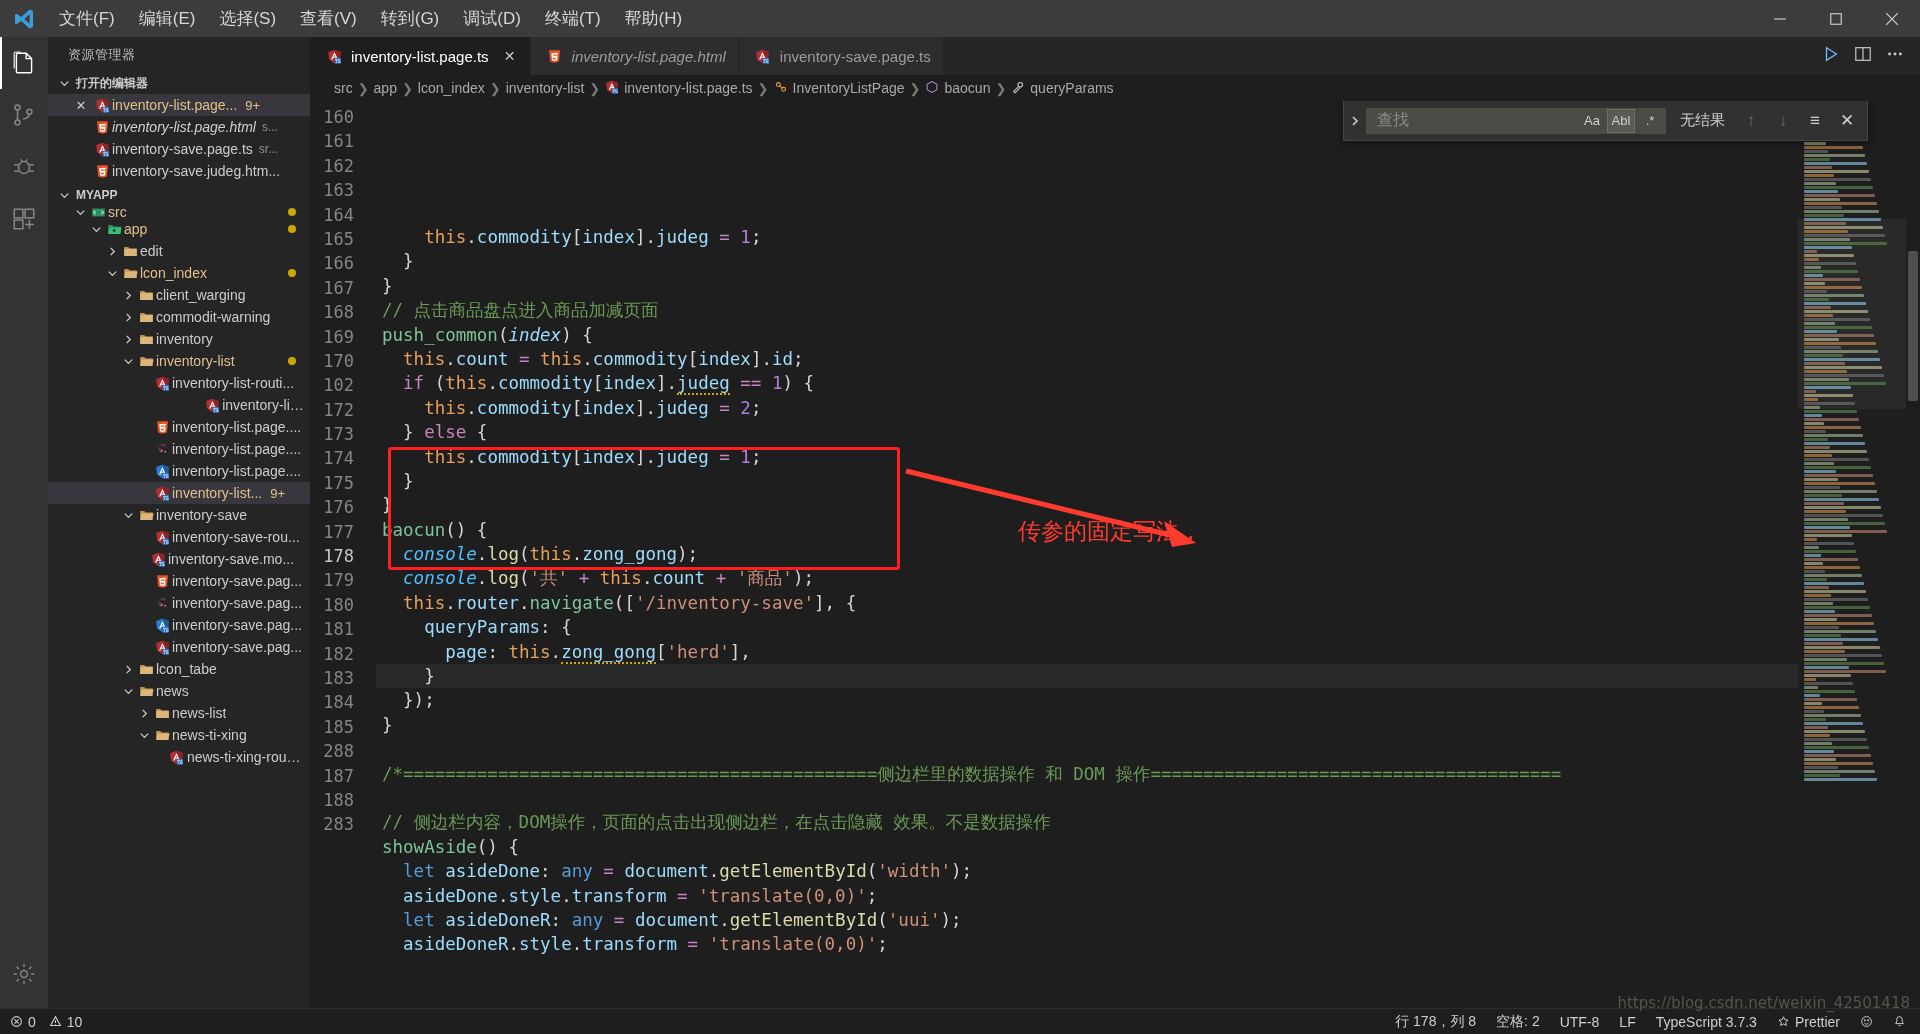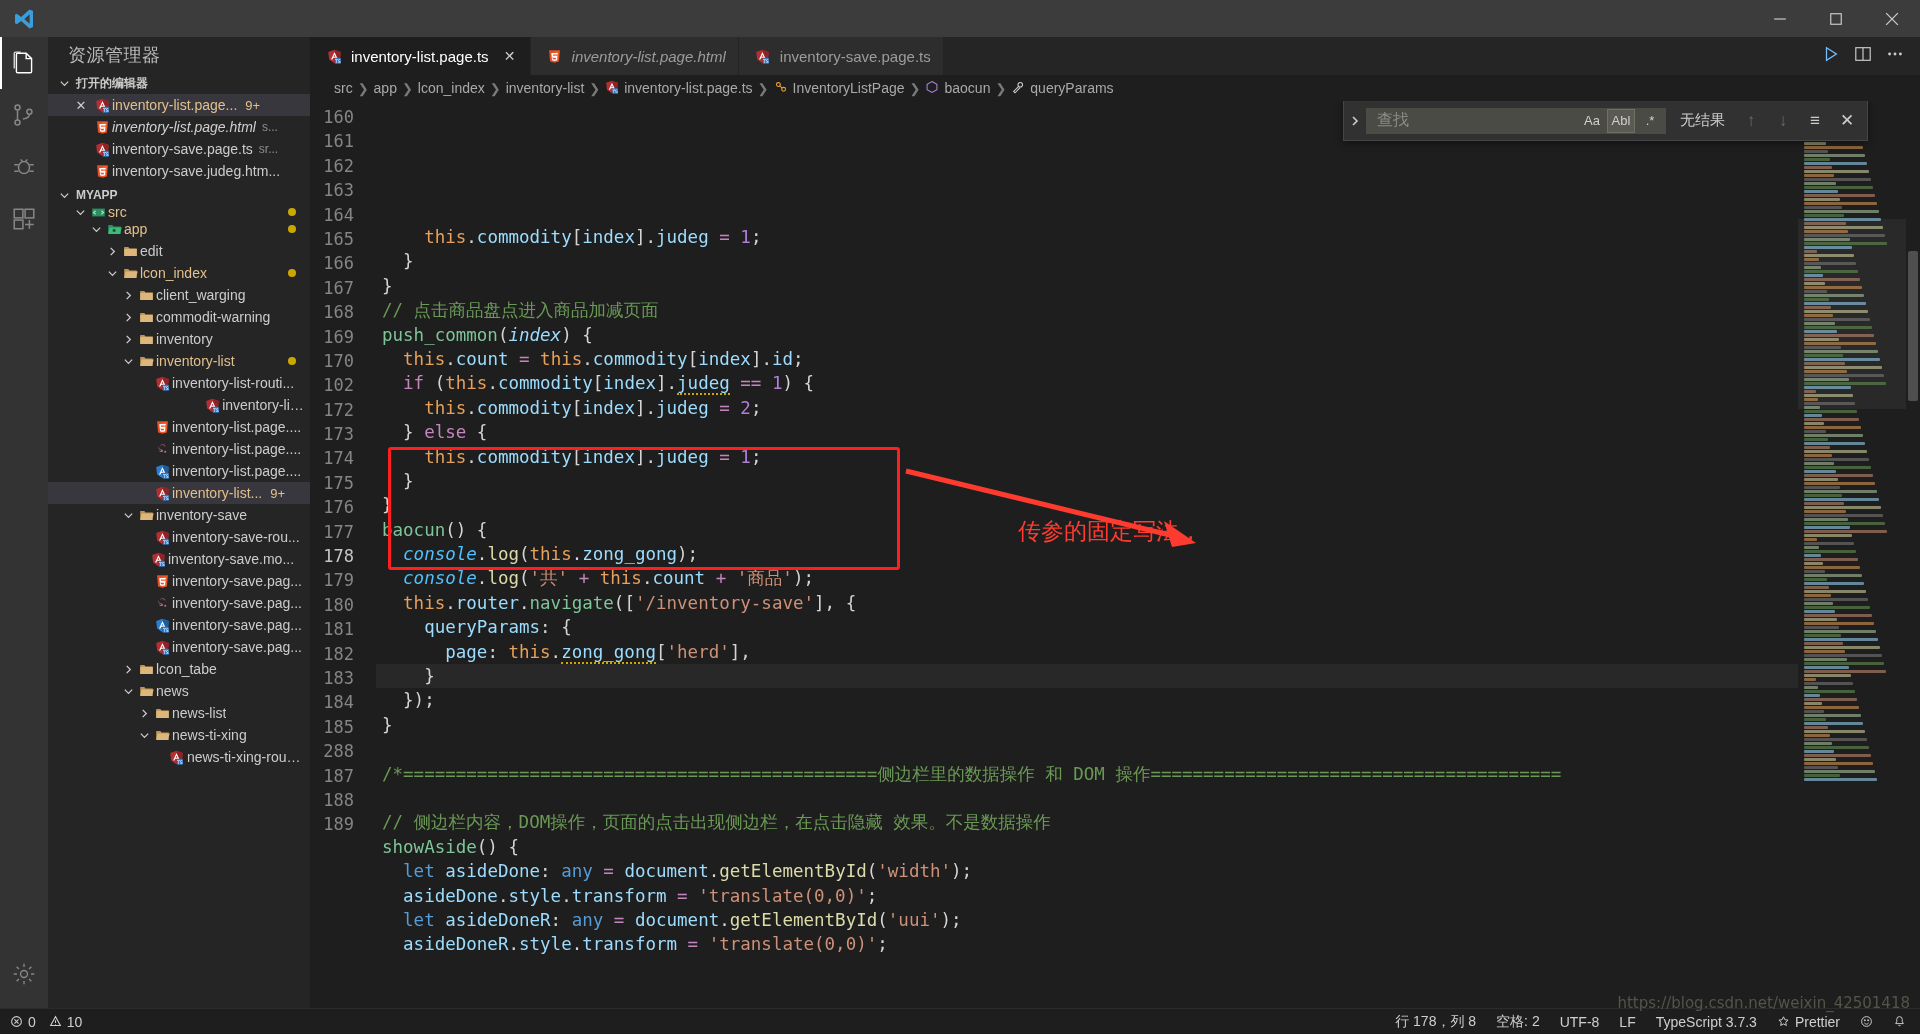--- a/index.html
+++ b/index.html
@@ -48,21 +48,21 @@
   .act-spacer { flex: 1; }
 
   
   .sidebar {
     width: 262px; flex: 0 0 262px; background: #252526;
     display: flex; flex-direction: column; color: #cccccc; font-size: 14px;
     overflow: hidden;
   }
   .sb-title {
     height: 35px; display: flex; align-items: center; padding: 0 20px;
-    font-size: 18px; letter-spacing: .5px; color: #bbbbbb;
+    font-size: 13px; letter-spacing: .5px; color: #bbbbbb;
   }
   .sect-header {
     height: 22px; display: flex; align-items: center; gap: 4px;
     font-size: 12px; font-weight: bold; color: #cccccc; padding-left: 8px;
     cursor: pointer;
   }
   .chev { width: 16px; display: inline-flex; align-items: center; justify-content: center; color: #cccccc; }
   .chev svg { width: 11px; height: 11px; }
   .open-editors { padding-bottom: 2px; }
   .row {
@@ -192,20 +192,30 @@
   }
 </style>
 </head>
 <body>
 
 <div class="titlebar">
   <div class="vs-logo">
     <svg viewBox="0 0 24 24">
         <path d="M17.5 2.5 9.2 10.1 4.8 6.8 3 7.7v8.6l1.8.9 4.4-3.3 8.3 7.6 3.5-1.6V4.1l-3.5-1.6zM17.6 7.3v9.4l-5.3-4.7 5.3-4.7z" fill="#3b9edb"></path>
       </svg>
+  </div>
+  <div class="menu">
+    <div class="menu-item">文件(F)</div>
+    <div class="menu-item">编辑(E)</div>
+    <div class="menu-item">选择(S)</div>
+    <div class="menu-item">查看(V)</div>
+    <div class="menu-item">转到(G)</div>
+    <div class="menu-item">调试(D)</div>
+    <div class="menu-item">终端(T)</div>
+    <div class="menu-item">帮助(H)</div>
   </div>
   <div class="win-ctrls">
     <div class="win-btn">
       <svg viewBox="0 0 12 12">
           <rect x="1" y="5.5" width="10" height="1" fill="currentColor"></rect>
         </svg>
     </div>
     <div class="win-btn">
       <svg viewBox="0 0 12 12">
           <rect x="1.5" y="1.5" width="9" height="9" fill="none" stroke="currentColor"></rect>
@@ -835,21 +845,21 @@
           <div>179</div>
           <div>180</div>
           <div>181</div>
           <div>182</div>
           <div>183</div>
           <div>184</div>
           <div>185</div>
           <div>288</div>
           <div>187</div>
           <div>188</div>
-          <div>189</div>
+          <div>283</div>
         </div>
       <div class="code" id="code">
         
         <div class="redbox" style="left: 12px; top: 346px; width: 512px; height: 123px;"></div>
         <svg class="arrow" style="left: 520px; top: 360px; width: 320px; height: 120px;" viewBox="0 0 320 120">
           <path d="M10 10 L282 76" stroke="#ff3b30" stroke-width="5" fill="none"></path>
           <path d="M300 82 L268 60 L276 86 Z" fill="#ff3b30"></path>
         </svg>
         <div class="redtext" style="left: 642px; top: 415px;">传参的固定写法，</div>
       <div class="ln"><span class="ind">    </span><span class="th">this</span>.<span class="pr">commodity</span>[<span class="pr">index</span>].<span class="pr">judeg</span> <span class="pk">=</span> <span class="num">1</span>;</div><div class="ln"><span class="ind">  </span>}</div><div class="ln">}</div><div class="ln"><span class="cm">// 点击商品盘点进入商品加减页面</span></div><div class="ln"><span class="fd">push_common</span>(<span class="par">index</span>) {</div><div class="ln"><span class="ind">  </span><span class="th">this</span>.<span class="pr">count</span> <span class="pk">=</span> <span class="th">this</span>.<span class="pr">commodity</span>[<span class="pr">index</span>].<span class="pr">id</span>;</div><div class="ln"><span class="ind">  </span><span class="k">if</span> (<span class="th">this</span>.<span class="pr">commodity</span>[<span class="pr">index</span>].<span class="pr wavy">judeg</span> <span class="pk">==</span> <span class="num">1</span>) {</div><div class="ln"><span class="ind">    </span><span class="th">this</span>.<span class="pr">commodity</span>[<span class="pr">index</span>].<span class="pr">judeg</span> <span class="pk">=</span> <span class="num">2</span>;</div><div class="ln"><span class="ind">  </span>} <span class="k">else</span> {</div><div class="ln"><span class="ind">    </span><span class="th">this</span>.<span class="pr">commodity</span>[<span class="pr">index</span>].<span class="pr">judeg</span> <span class="pk">=</span> <span class="num">1</span>;</div><div class="ln"><span class="ind">  </span>}</div><div class="ln">}</div><div class="ln"><span class="fd">baocun</span>() {</div><div class="ln"><span class="ind">  </span><span class="con">console</span>.<span class="fn">log</span>(<span class="th">this</span>.<span class="pr">zong_gong</span>);</div><div class="ln"><span class="ind">  </span><span class="con">console</span>.<span class="fn">log</span>(<span class="st">'共'</span> <span class="pk">+</span> <span class="th">this</span>.<span class="pr">count</span> <span class="pk">+</span> <span class="st">'商品'</span>);</div><div class="ln"><span class="ind">  </span><span class="th">this</span>.<span class="pr">router</span>.<span class="fd">navigate</span>([<span class="st">'/inventory-save'</span>], {</div><div class="ln"><span class="ind">    </span><span class="pr">queryParams</span>: {</div><div class="ln"><span class="ind">      </span><span class="pr">page</span>: <span class="th">this</span>.<span class="pr wavy">zong_gong</span>[<span class="st">'herd'</span>],</div><div class="ln hl"><span class="ind">    </span>}</div><div class="ln"><span class="ind">  </span>});</div><div class="ln">}</div><div class="ln">&nbsp;</div><div class="ln"><span class="cm">/*=============================================侧边栏里的数据操作 和 DOM 操作=======================================</span></div><div class="ln">&nbsp;</div><div class="ln"><span class="cm">// 侧边栏内容，DOM操作，页面的点击出现侧边栏，在点击隐藏 效果。不是数据操作</span></div><div class="ln"><span class="fd">showAside</span>() {</div><div class="ln"><span class="ind">  </span><span class="kw">let</span> <span class="pr">asideDone</span>: <span class="kw">any</span> <span class="pk">=</span> <span class="pr">document</span>.<span class="fn">getElementById</span>(<span class="st">'width'</span>);</div><div class="ln"><span class="ind">  </span><span class="pr">asideDone</span>.<span class="pr">style</span>.<span class="pr">transform</span> <span class="pk">=</span> <span class="st">'translate(0,0)'</span>;</div><div class="ln"><span class="ind">  </span><span class="kw">let</span> <span class="pr">asideDoneR</span>: <span class="kw">any</span> <span class="pk">=</span> <span class="pr">document</span>.<span class="fn">getElementById</span>(<span class="st">'uui'</span>);</div><div class="ln"><span class="ind">  </span><span class="pr">asideDoneR</span>.<span class="pr">style</span>.<span class="pr">transform</span> <span class="pk">=</span> <span class="st">'translate(0,0)'</span>;</div></div>

